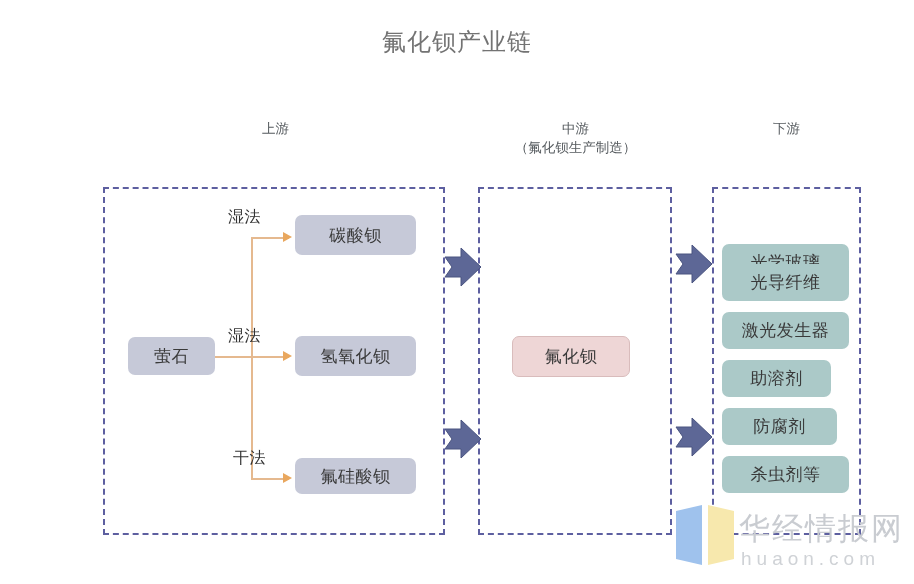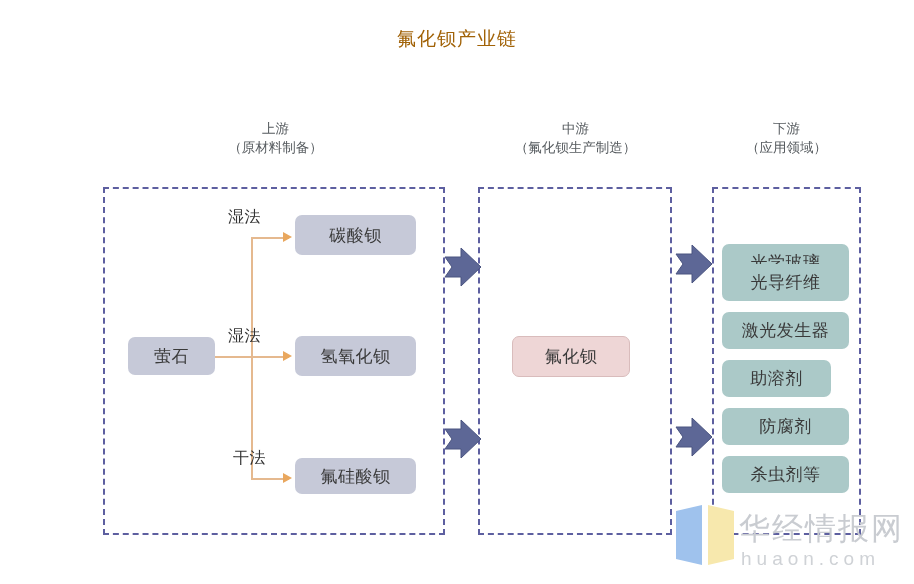--- a/index.html
+++ b/index.html
@@ -13,22 +13,22 @@
     position: relative;
   }
   #canvas { position: absolute; inset: 0; }
 
   .title {
     position: absolute;
     top: 26px;
     left: 0;
     width: 914px;
     text-align: center;
-    font-size: 19px;
-    color: #a16207;
+    font-size: 24px;
+    color: #737373;
     letter-spacing: 1px;
   }
 
   .col-head {
     position: absolute;
     text-align: center;
     font-size: 13.5px;
     color: #555a5e;
     line-height: 19px;
     white-space: nowrap;
@@ -99,31 +99,29 @@
 </style>
 </head>
 <body>
 
 <div id="canvas">
 
   <div class="title">氟化钡产业链</div>
 
   <div class="col-head" style="left:183px; top:119px; width:185px;">
     <span>上游</span>
-    <span class="l2">（原材料制备）</span>
   </div>
 
   <div class="col-head" style="left:483px; top:119px; width:185px;">
     <span>中游</span>
     <span class="l2">（氟化钡生产制造）</span>
   </div>
 
   <div class="col-head" style="left:694px; top:119px; width:185px;">
     <span>下游</span>
-    <span class="l2">（应用领域）</span>
   </div>
 
   <div class="zone" style="left:103px; top:187px; width:342px; height:348px;"></div>
   <div class="zone" style="left:478px; top:187px; width:194px; height:348px;"></div>
   <div class="zone" style="left:712px; top:187px; width:149px; height:348px;"></div>
 
   <div class="conn-h" style="left:215px; top:356px; width:37px;"></div>
   <div class="conn-v" style="left:251px; top:237px; height:242px;"></div>
 
   <div class="conn-h" style="left:251px; top:237px; width:38px;"></div>
@@ -165,21 +163,21 @@
   <div class="big-arrow" style="left:674px; top:416px; width:40px; height:42px;">
     <svg width="40" height="42" viewBox="0 0 40 42">
       <polygon points="2,11 18,11 18,2 38,21 18,40 18,31 2,31 9,21" fill="#5d6796" stroke="#4a5480" stroke-width="1"></polygon>
     </svg>
   </div>
 
   <div class="node down" style="left:722px; top:216px; width:127px; height:37px;margin-top:28px;">光学玻璃</div>
   <div class="node down" style="left:722px; top:264px; width:127px; height:37px;">光导纤维</div>
   <div class="node down" style="left:722px; top:312px; width:127px; height:37px;">激光发生器</div>
   <div class="node down" style="left:722px; top:360px; width:109px; height:37px;">助溶剂</div>
-  <div class="node down" style="left:722px; top:408px; width:127px; height:37px;text-align:center;">防腐剂</div>
+  <div class="node down" style="left:722px; top:408px; width:115px; height:37px;text-align:center;">防腐剂</div>
   <div class="node down" style="left:722px; top:456px; width:127px; height:37px;">杀虫剂等</div>
 
   <div class="wm" style="left:672px; top:503px; width:70px; height:66px;">
     <svg width="70" height="66" viewBox="0 0 70 66">
       <polygon points="4,8 30,2 30,62 4,56" fill="#9fc2ed"></polygon>
       <polygon points="36,2 62,8 62,56 36,62" fill="#f7e8ad"></polygon>
     </svg>
   </div>
   <div class="wm-text" style="left:739px; top:508px;">华经情报网</div>
   <div class="wm-sub" style="left:741px; top:548px;">huaon.com</div>

